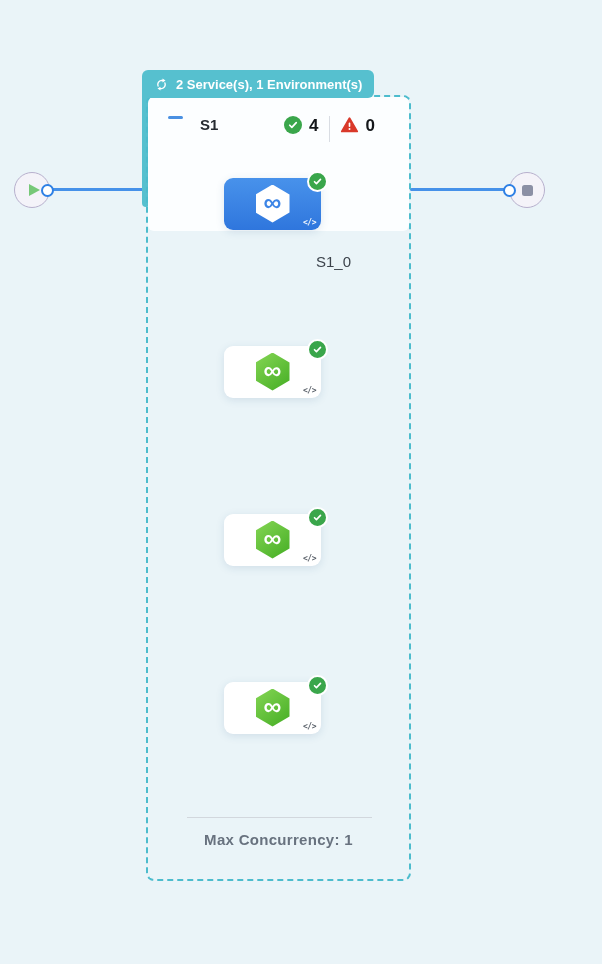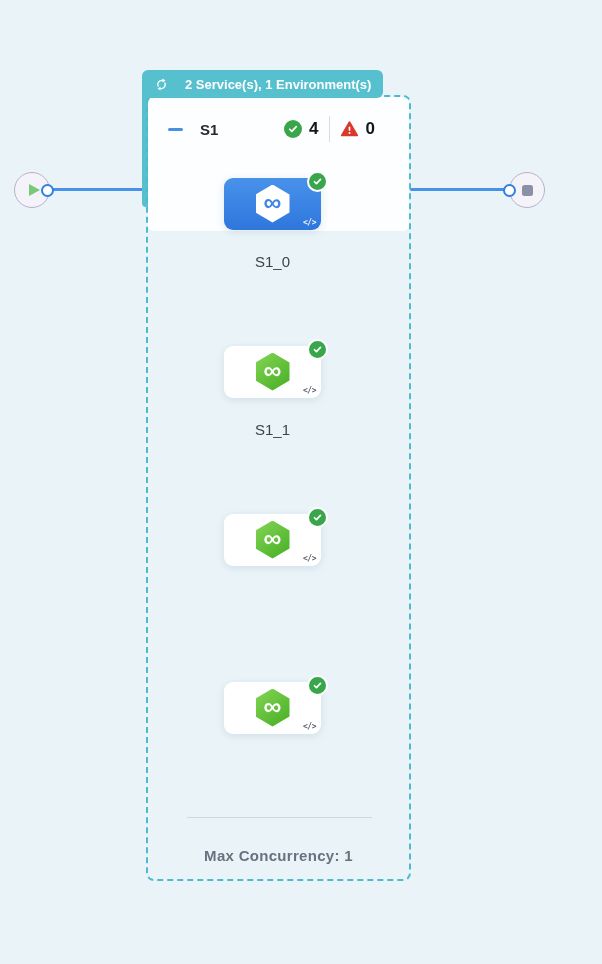--- a/index.html
+++ b/index.html
@@ -24,30 +24,30 @@
   .terminal.end{left:509px;}
   .play-tri{width:0;height:0;border-top:6.5px solid transparent;border-bottom:6.5px solid transparent;
             border-left:11px solid #77c878;margin-left:4px;}
   .stop-sq{width:11px;height:11px;background:#8b90a5;border-radius:2.5px;}
 
   
   .stage-strip{position:absolute;left:142px;top:84px;width:8px;height:123px;
                background:#56c0cf;border-radius:0 0 4px 4px;z-index:1;}
   .stage-badge{position:absolute;left:142px;top:70px;height:28px;z-index:3;
                background:#56c0cf;border-radius:6px 6px 6px 0;
-               display:flex;align-items:center;gap:16px;padding:0 12px;
+               display:flex;align-items:center;gap:7px;padding:0 12px;
                color:#fff;font-size:13px;font-weight:700;white-space:nowrap;cursor:pointer;}
 
   
   .stage-box{position:absolute;left:146px;top:95px;width:265px;height:786px;box-sizing:border-box;
              border:2px dashed #4cbccd;border-radius:8px;z-index:2;}
   .stage-header-bg{position:absolute;left:0;top:0;width:261px;height:134px;
                    background:#fcfeff;border-radius:6px;}
   .stage-header{position:absolute;left:20px;right:34px;top:19px;height:26px;
-                display:flex;align-items:center;}
+                display:flex;align-items:flex-start;}
   .minus{width:15px;height:3px;border-radius:2px;background:#4a90e2;}
   .stage-name{margin-left:17px;font-size:15px;font-weight:600;color:#262b31;}
   .spacer{flex:1;}
   .chk-circle{width:18px;height:18px;border-radius:50%;background:#3aa64b;flex:none;
               display:flex;align-items:center;justify-content:center;}
   .cnt{font-size:17px;font-weight:700;color:#14171a;margin-left:7px;}
   .vdiv{width:1px;height:26px;background:#d9dde3;margin:0 10px;flex:none;}
   .warn{width:19px;height:18px;flex:none;display:flex;}
 
   
@@ -63,26 +63,26 @@
        display:flex;align-items:center;justify-content:center;}
   .node-card.selected .hex{background:#ffffff;}
   .inf{font-size:25px;font-weight:700;color:#ffffff;line-height:1;margin-top:-3px;}
   .node-card.selected .inf{color:#3d85e6;}
   .code{position:absolute;right:5px;bottom:3px;font-size:8px;font-weight:700;
         font-family:"DejaVu Sans Mono",monospace;color:#565d66;letter-spacing:-0.5px;}
   .node-card.selected .code{color:rgba(255,255,255,0.95);}
   .status{position:absolute;top:-7px;right:-7px;width:17px;height:17px;border-radius:50%;
           background:#3aa64b;border:2px solid #fff;
           display:flex;align-items:center;justify-content:center;}
-  .node-label{position:absolute;left:-30px;right:-30px;top:75px;text-align:center;
+  .node-label{position:absolute;left:-30px;right:-30px;top:75px;text-align:right;
               font-size:15px;font-weight:500;color:#3c434c;}
 
   
   .footer-divider{position:absolute;left:39px;top:720px;width:185px;height:1px;background:#d2d7dd;}
-  .max-conc{position:absolute;left:0;width:261px;top:750px;text-align:center;
+  .max-conc{position:absolute;left:0;width:261px;top:734px;text-align:center;
             font-size:15px;font-weight:700;color:#68727f;letter-spacing:0.3px;}
 </style>
 </head>
 <body>
 
 <div class="edge edge-start"></div>
 <div class="edge edge-end"></div>
 
 <div class="terminal start">
   <div class="play-tri"></div>
@@ -150,21 +150,20 @@
       <div class="hex">
         <span class="inf">∞</span>
       </div>
       <span class="code">&lt;/&gt;</span>
       <div class="status">
         <svg viewBox="0 0 24 24" width="11" height="11">
             <path d="M5.5 12.5l4.2 4.2 8.8-9.4" fill="none" stroke="#fff" stroke-width="3.6" stroke-linecap="round" stroke-linejoin="round"></path>
           </svg>
       </div>
     </div>
-    <div class="node-label">S1_1</div>
   </div>
 
   <div class="node-slot slot-2">
     <div class="node-card">
       <div class="hex">
         <span class="inf">∞</span>
       </div>
       <span class="code">&lt;/&gt;</span>
       <div class="status">
         <svg viewBox="0 0 24 24" width="11" height="11">

